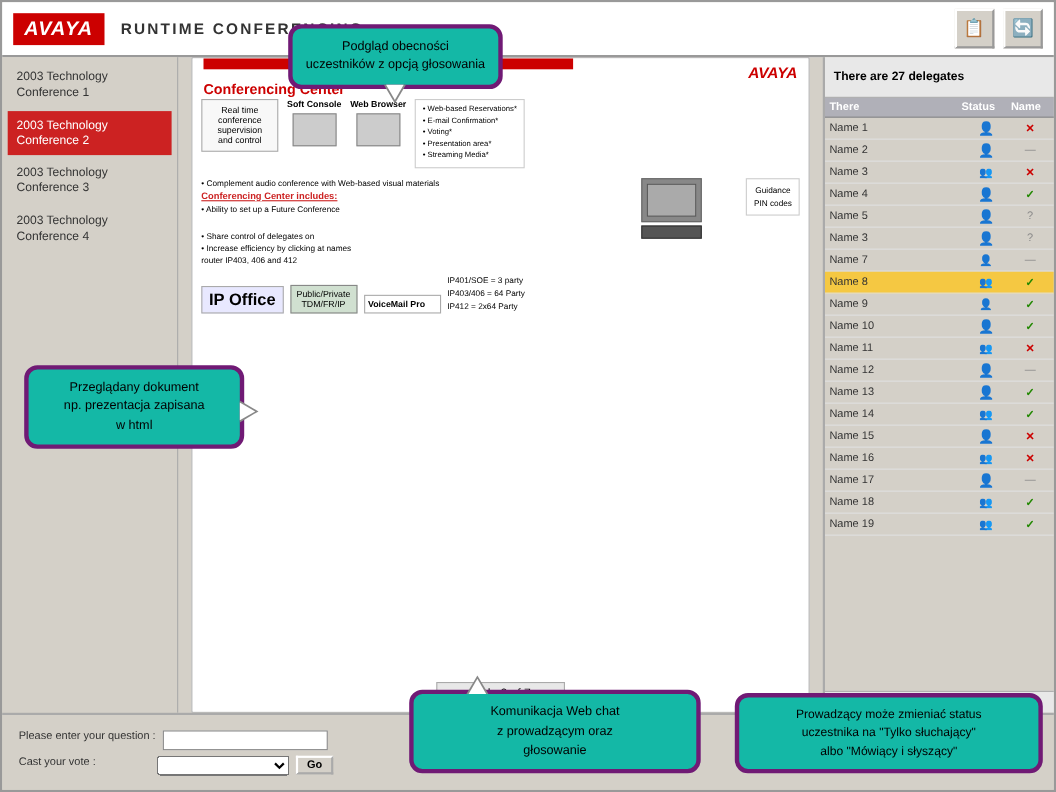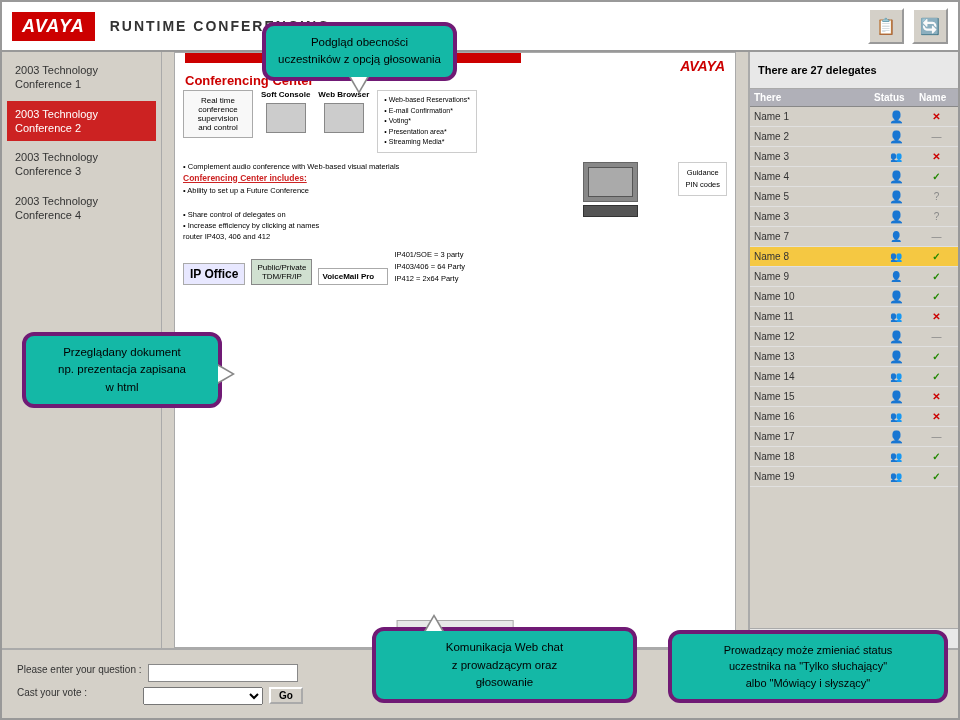--- a/index.html
+++ b/index.html
@@ -508,21 +508,21 @@
 
           <div style="border:1px solid #ccc; padding:4px 6px; font-size:7.5px; text-align:center; line-height:1.6;margin-left:32px;">
             <div>Guidance</div>
             <div>PIN codes</div>
           </div>
         </div>
 
         <div style="display:flex; gap:6px; padding:3px 8px; align-items:flex-end;">
 
           <div class="cc-ip-box">
-            <div style="font-size:12px; font-weight:bold;">IP Office</div>
+            <div style="font-size:15px; font-weight:bold;">IP Office</div>
           </div>
 
           <div class="cc-pub-priv">
             <div style="font-size:8px;">Public/Private<br>TDM/FR/IP</div>
           </div>
 
           <div class="cc-voicemail">
             <div style="font-size:8px; font-weight:bold;">VoiceMail Pro</div>
           </div>
 

